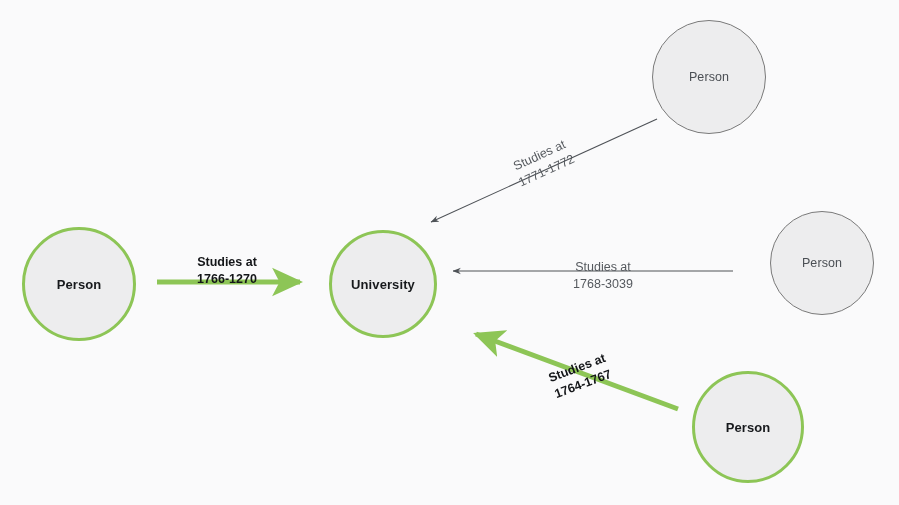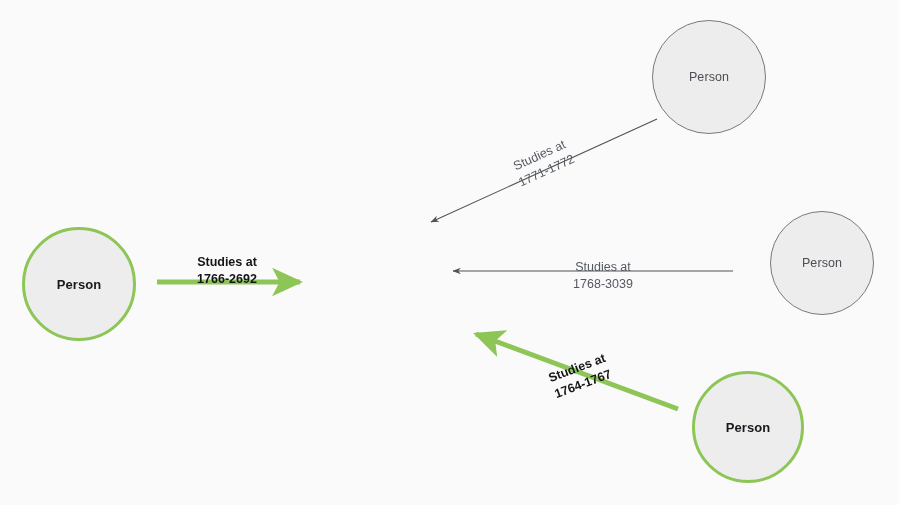--- a/index.html
+++ b/index.html
@@ -98,36 +98,39 @@
 
     <line x1="733" y1="271" x2="453" y2="271" stroke="#4e5257" stroke-width="1.1" marker-end="url(#arrow-gray)"></line>
 
     <line x1="678" y1="409" x2="476" y2="334" stroke="#8dc556" stroke-width="5" marker-end="url(#arrow-green)"></line>
   </svg>
 
   <div class="node-circle highlight" style="left:22px; top:227px; width:114px; height:114px;">
     <span class="node-label">Person</span>
   </div>
 
+  <div class="node-circle highlight" style="left:329px; top:230px; width:108px; height:108px;">
+    <span class="node-label">University</span>
+  </div>
 
   <div class="node-circle plain" style="left:652px; top:20px; width:114px; height:114px;">
     <span class="node-label">Person</span>
   </div>
 
   <div class="node-circle plain" style="left:770px; top:211px; width:104px; height:104px;">
     <span class="node-label">Person</span>
   </div>
 
   <div class="node-circle highlight" style="left:692px; top:371px; width:112px; height:112px;">
     <span class="node-label">Person</span>
   </div>
 
   <div class="edge-label highlight" style="left:227px; top:270px; transform:translate(-50%,-50%) rotate(0deg);">
     <span class="ln">Studies at</span>
-    <span class="ln">1766-2692</span>
+    <span class="ln">1766-1270</span>
   </div>
 
   <div class="edge-label plain" style="left:543px; top:163px; transform:translate(-50%,-50%) rotate(-24.5deg);">
     <span class="ln">Studies at</span>
     <span class="ln">1771-1772</span>
   </div>
 
   <div class="edge-label plain" style="left:603px; top:275px; transform:translate(-50%,-50%) rotate(0deg);">
     <span class="ln">Studies at</span>
     <span class="ln">1768-3039</span>

